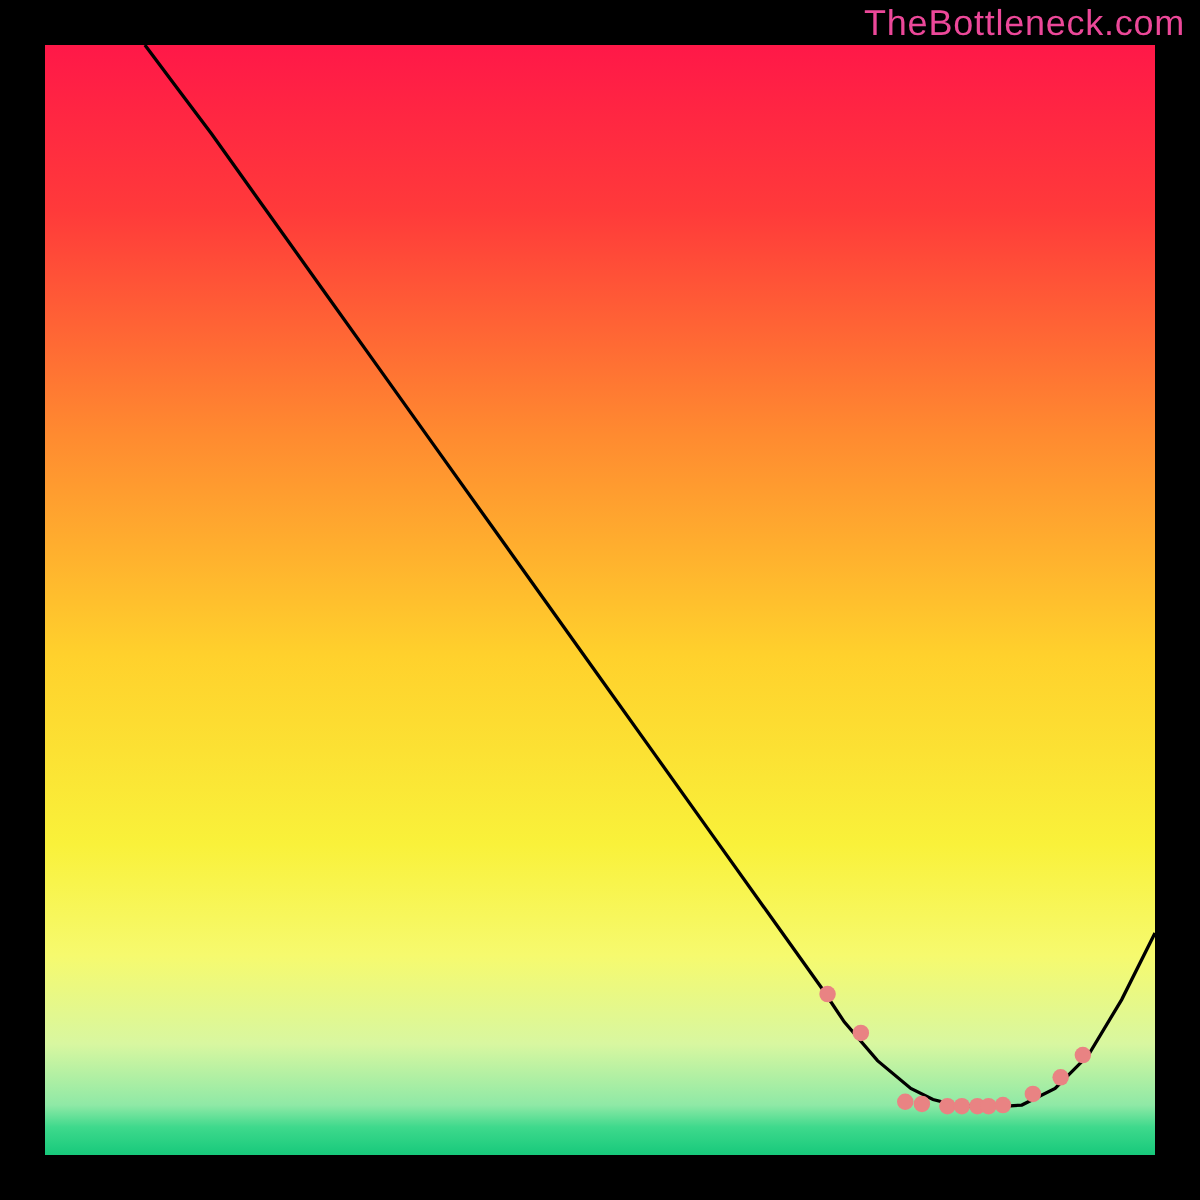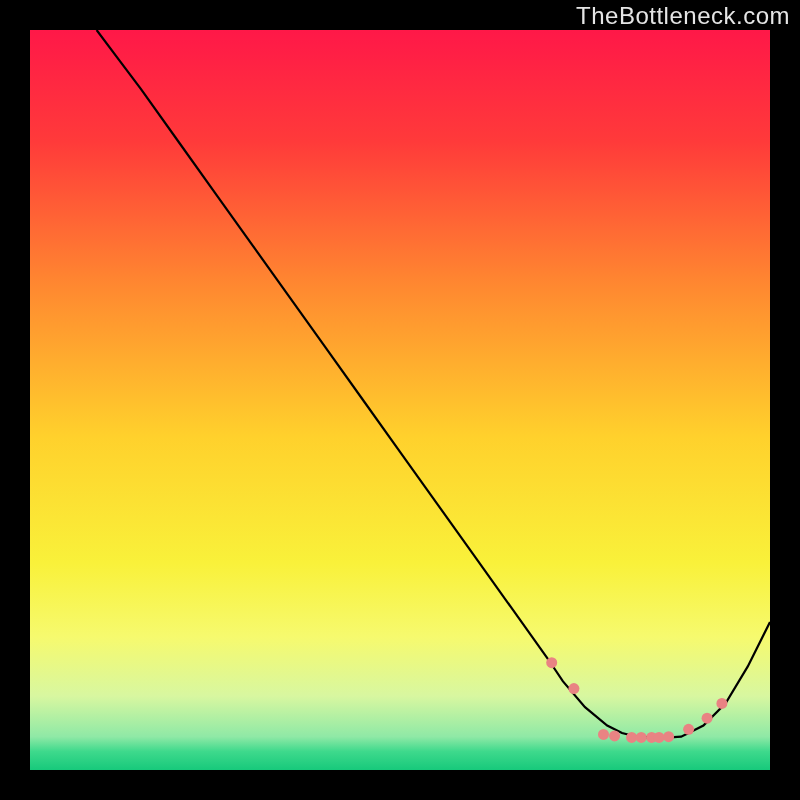--- a/index.html
+++ b/index.html
@@ -14,21 +14,21 @@
   .frame {
     position: relative;
     width: 800px;
     height: 800px;
     background: #000;
   }
   .watermark {
     position: absolute;
     top: 2px;
     right: 10px;
-    color: #e5e5e5;
+    color: #ec4899;
     font-size: 24px;
     font-weight: 500;
     letter-spacing: 0.5px;
     z-index: 10;
   }
   .plot-wrap {
     position: absolute;
     left: 30px;
     top: 30px;
     width: 740px;

